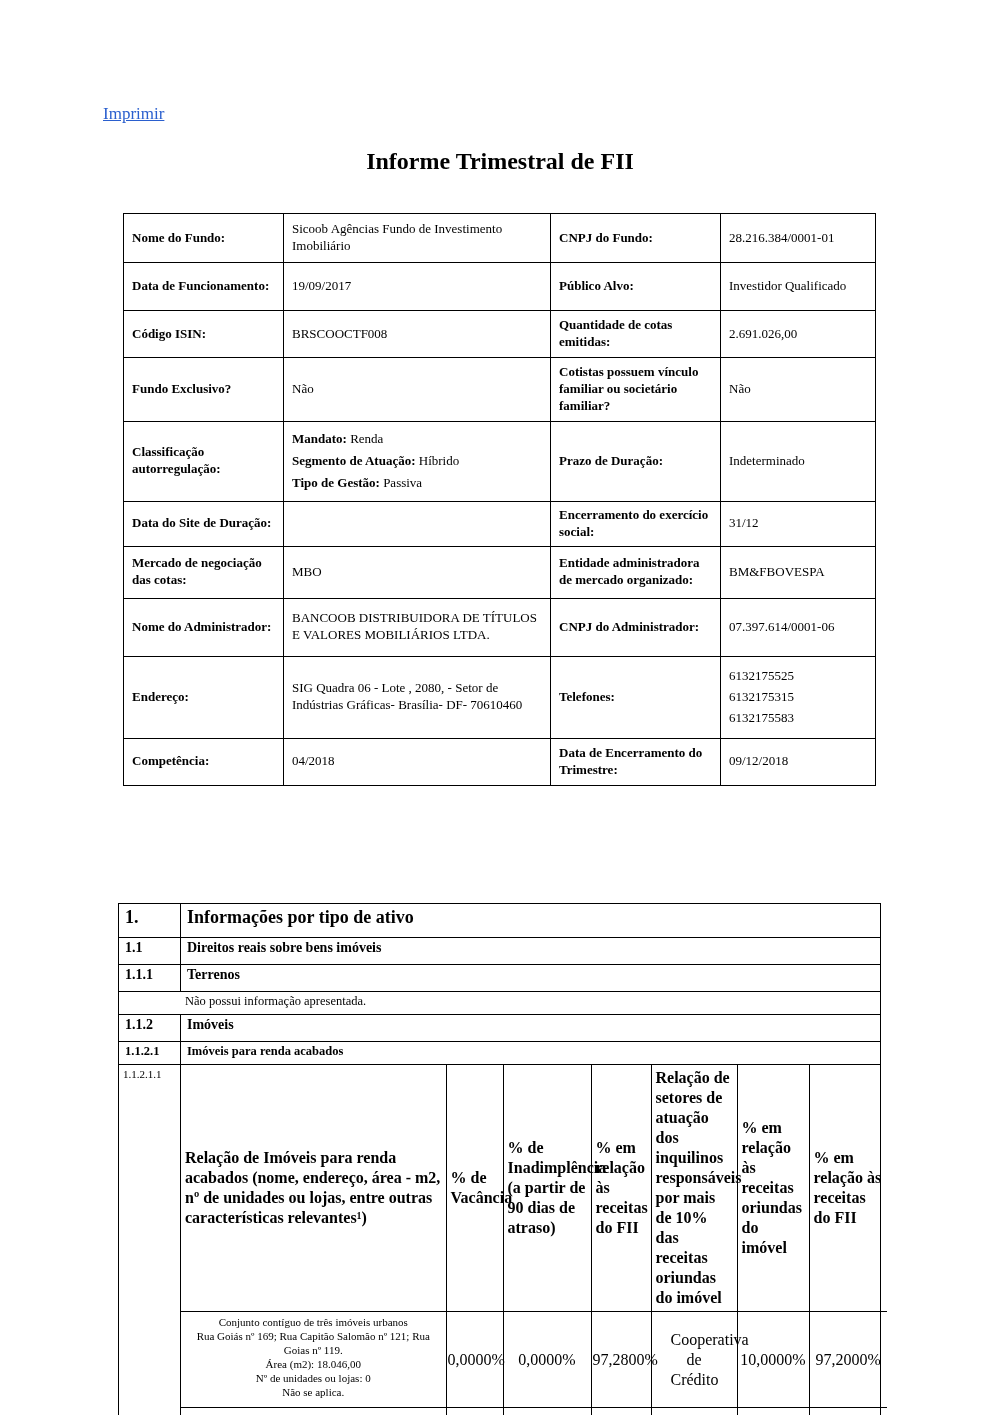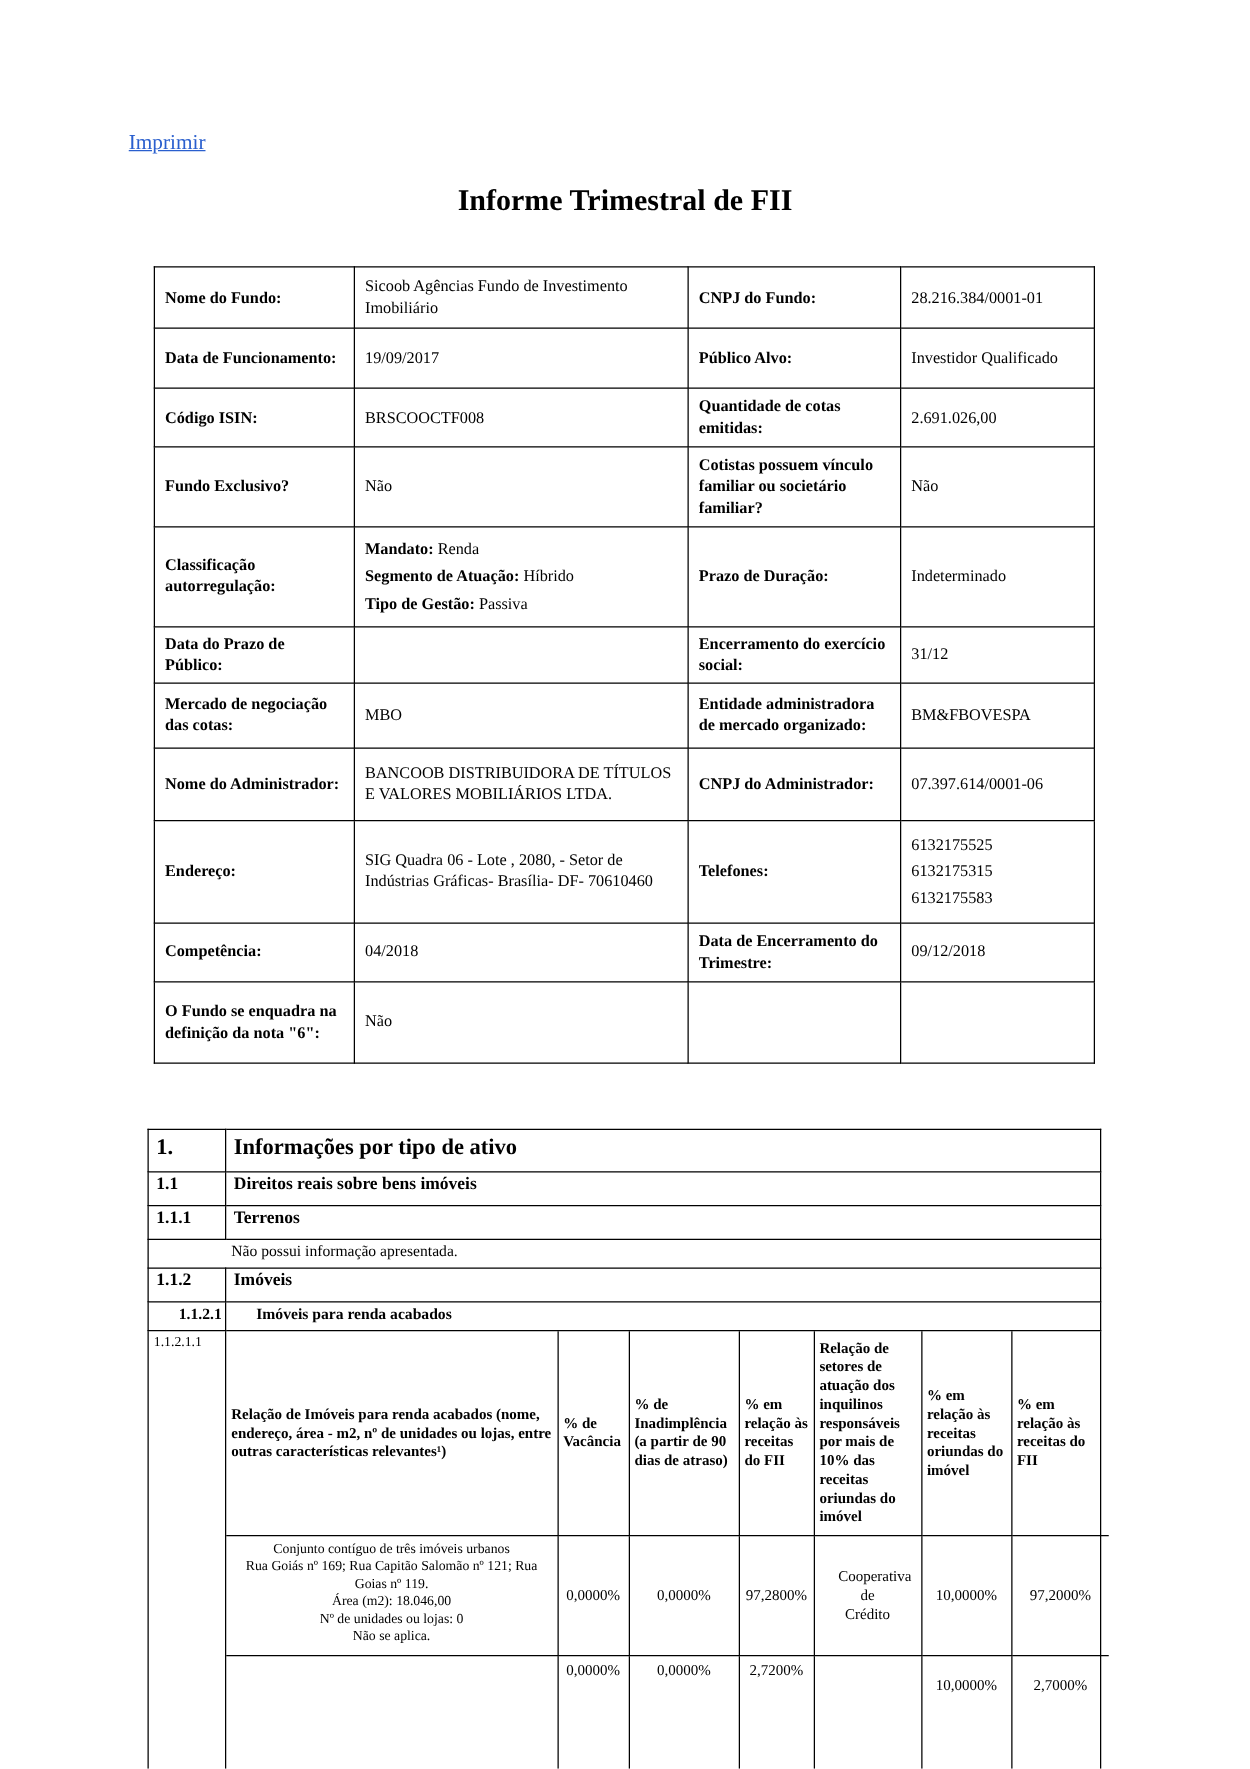--- a/index.html
+++ b/index.html
@@ -21,28 +21,28 @@
   .fr9{height:82px}.fr10{height:31px}.fr11{height:47px}.fr12{height:65px}
   .subline{margin:5px 0;}
   .subline .b{font-weight:bold;}
   .phone-line{margin:4px 0;}
 
   
   .section-table{position:absolute;left:118px;top:903px;width:763px;table-layout:fixed;}
   .section-table td{border:1px solid #000;vertical-align:top;}
   .h1 td{font-size:18px;font-weight:bold;padding:3px 6px;height:27px;}
   .h2 td{font-size:14px;font-weight:bold;padding:2px 6px;height:22px;}
-  .h3 td{font-size:12.5px;font-weight:bold;padding:2px 24px;height:18px;}
+  .h3 td{font-size:12.5px;font-weight:bold;padding:2px 6px;height:18px;}
   .info-row td{font-size:12.5px;padding:2px 6px 2px 66px;height:18px;}
   .numcell-sm{font-size:11px;padding:3px 4px;}
   .inner-cell{padding:0;}
 
   
   .prop-table{width:100%;table-layout:fixed;}
-  .prop-table th,.prop-table td{border:1px solid #000;font-size:12px;line-height:1.25;}
+  .prop-table th,.prop-table td{border:1px solid #000;font-size:16px;line-height:1.25;}
   .prop-table th{font-weight:bold;vertical-align:middle;padding:3px 4px;text-align:left;}
   .prop-table th.left{text-align:left;}
   .prop-table th:first-child,.prop-table td:first-child{border-left:none;margin-left:48px;}
   .prop-table th:last-child,.prop-table td:last-child{border-right:none;}
   .prop-table tr:first-child th{border-top:none;}
   .prop-head{height:163px;}
   .prop-row1{height:96px;}
   .prop-row2{height:175px;}
   .prop-table td.desc{font-size:11px;padding:3px 5px;vertical-align:top;
         text-align:center;line-height:1.28;}
@@ -97,21 +97,21 @@
       <td class="lbl">Classificação autorregulação:</td>
       <td>
         <div class="subline"><span class="b">Mandato:</span> <span>Renda</span></div>
         <div class="subline"><span class="b">Segmento de Atuação:</span> <span>Híbrido</span></div>
         <div class="subline"><span class="b">Tipo de Gestão:</span> <span>Passiva</span></div>
       </td>
       <td class="lbl">Prazo de Duração:</td>
       <td>Indeterminado</td>
     </tr>
     <tr class="fr6">
-      <td class="lbl">Data do Prazo de Público:</td>
+      <td class="lbl">Data do Site de Duração:</td>
       <td></td>
       <td class="lbl">Encerramento do exercício social:</td>
       <td>31/12</td>
     </tr>
     <tr class="fr7">
       <td class="lbl">Mercado de negociação das cotas:</td>
       <td>MBO</td>
       <td class="lbl">Entidade administradora de mercado organizado:</td>
       <td>BM&amp;FBOVESPA</td>
     </tr>
@@ -129,26 +129,20 @@
         <div class="phone-line">6132175525</div>
         <div class="phone-line">6132175315</div>
         <div class="phone-line">6132175583</div>
       </td>
     </tr>
     <tr class="fr11">
       <td class="lbl">Competência:</td>
       <td>04/2018</td>
       <td class="lbl">Data de Encerramento do Trimestre:</td>
       <td>09/12/2018</td>
-    </tr>
-    <tr class="fr12">
-      <td class="lbl">O Fundo se enquadra na definição da nota "6":</td>
-      <td>Não</td>
-      <td class="lbl"></td>
-      <td></td>
     </tr>
   </tbody>
     </table>
 
   <table class="section-table">
     <colgroup>
         <col style="width:62px">
         <col>
       </colgroup>
     <tbody>

